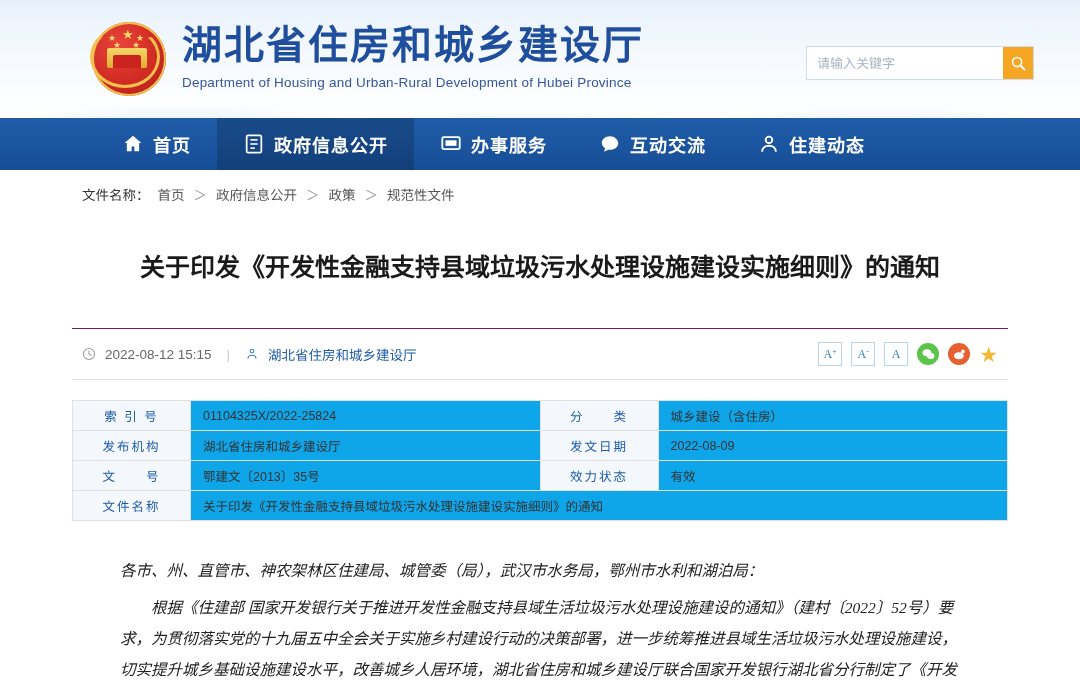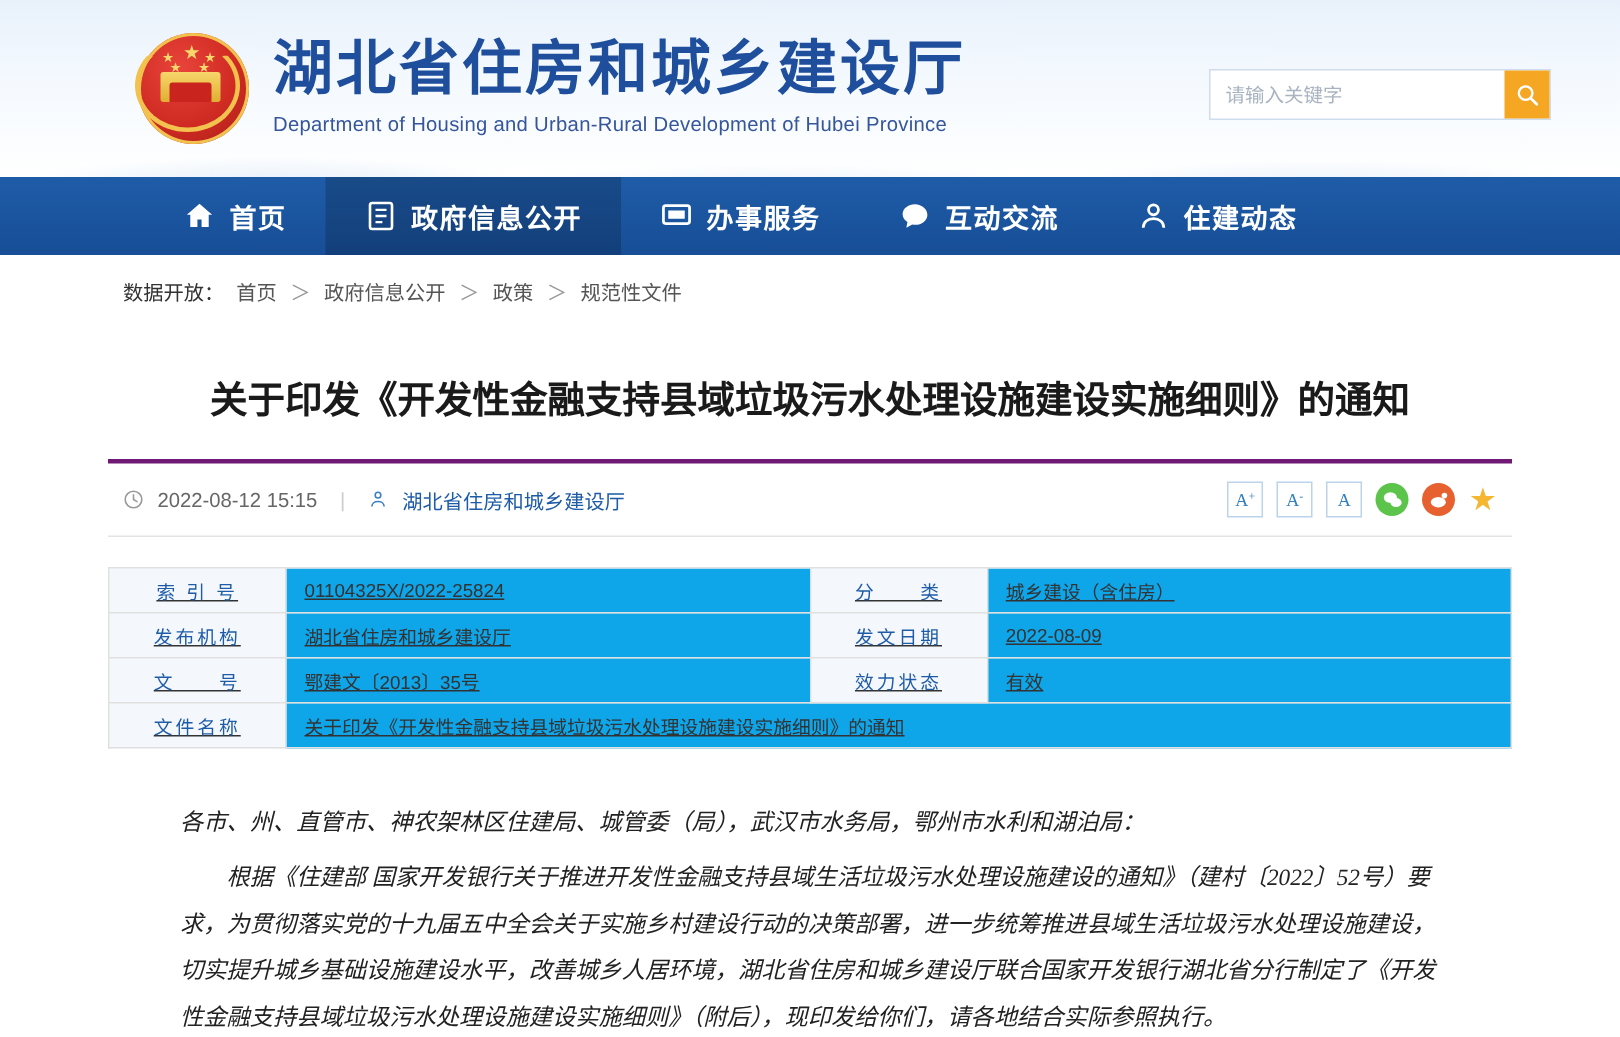--- a/index.html
+++ b/index.html
@@ -127,22 +127,22 @@
   
   .article { padding: 0 72px; }
   .art-title {
     margin: 30px 0 0;
     text-align: center;
     font-family: "Liberation Serif", "DejaVu Serif", serif;
     font-size: 25px; font-weight: bold; color: #1a1a1a;
     line-height: 40px;
   }
   .meta-row {
-    margin-top: 18px;
-    border-top: 3px solid #701a75;
+    margin-top: 40px;
+    border-top: 1px solid #701a75;
     border-bottom: 1px solid #e3e3e3;
     height: 52px;
     display: flex; align-items: center; justify-content: space-between;
     padding: 0 10px;
   }
   .meta-left { display: flex; align-items: center; font-size: 13.5px; color: #666; gap: 9px;}
   .meta-left .sep { color: #ccc; margin: 0 6px;}
   .meta-src { color: #1f5ca8; }
   .meta-ico { width: 14px; height: 14px; display:inline-block; }
   .meta-right { display: flex; align-items: center; gap: 9px; }
@@ -159,21 +159,20 @@
   .star-ic{ color: #f5b731; font-size: 21px; line-height: 21px; }
 
   
   .info-table {
     margin: 20px 0 0;
     width: 100%;
     border-collapse: collapse;
     font-size: 12.5px;
     color: #333;
     table-layout: fixed;
-    text-decoration: underline;
   }
   .info-table td {
     border: 1px solid #e0e0e0;
     height: 30px;
     padding: 4px 12px;
   }
   .info-table td.k {
     width: 118px; text-align: center; color: #1f5ca8;
     background: #f4f8fc; font-weight: normal;
     letter-spacing: 2px;
@@ -260,21 +259,21 @@
     <svg class="nav-ico" viewBox="0 0 24 24">
       <circle cx="12" cy="7.5" r="3.6" fill="none" stroke="#fff" stroke-width="2"></circle>
       <path d="M4.5 20.5c0-4.2 3.4-6.6 7.5-6.6s7.5 2.4 7.5 6.6" fill="none" stroke="#fff" stroke-width="2"></path>
     </svg>
     <span>住建动态</span>
   </div>
 
 </nav>
 
 <div class="crumb-wrap">
-  <span class="label">数据开放：</span>
+  <span class="label">文件名称：</span>
   <span class="crumb-link">首页</span>
   <span class="crumb-sep">＞</span>
   <span class="crumb-link">政府信息公开</span>
   <span class="crumb-sep">＞</span>
   <span class="crumb-link">政策</span>
   <span class="crumb-sep">＞</span>
   <span class="crumb-link">规范性文件</span>
 </div>
 
 <div class="article">

